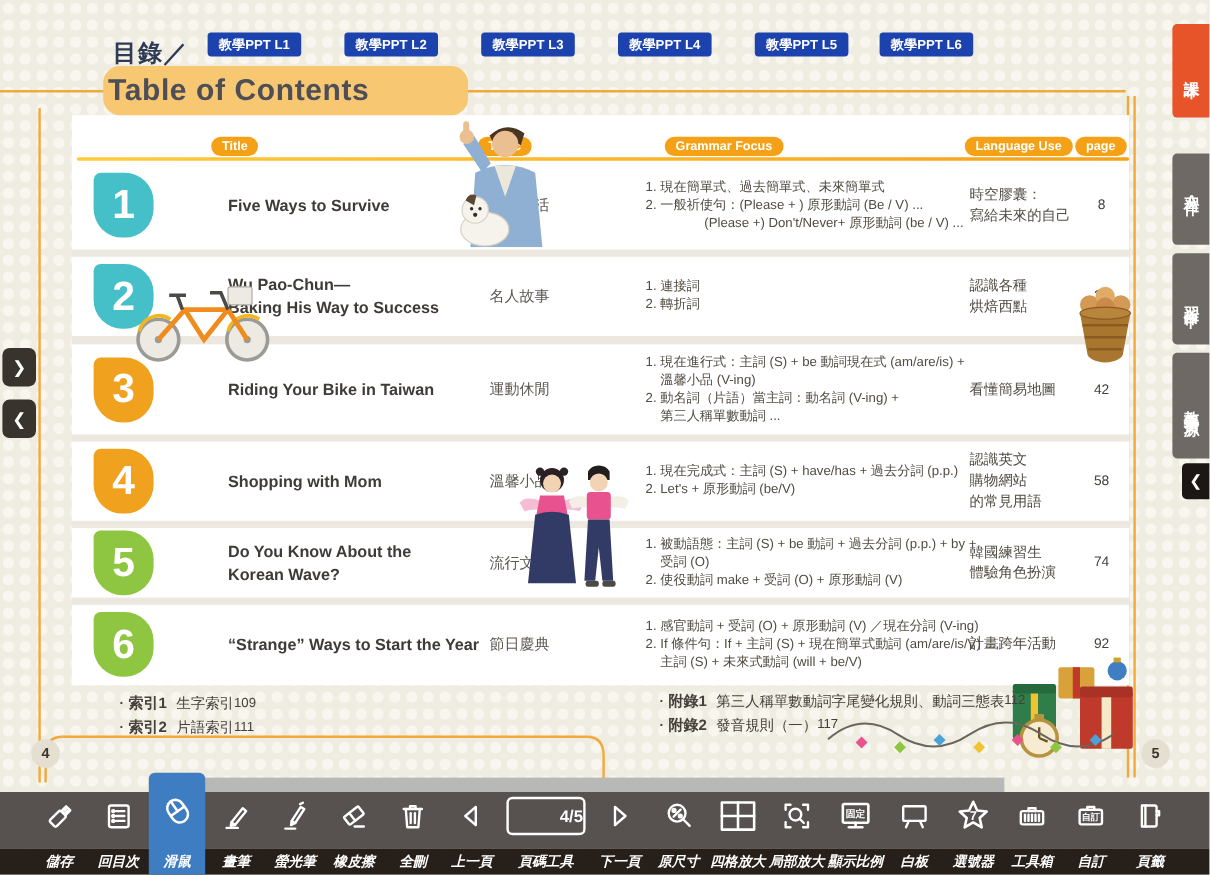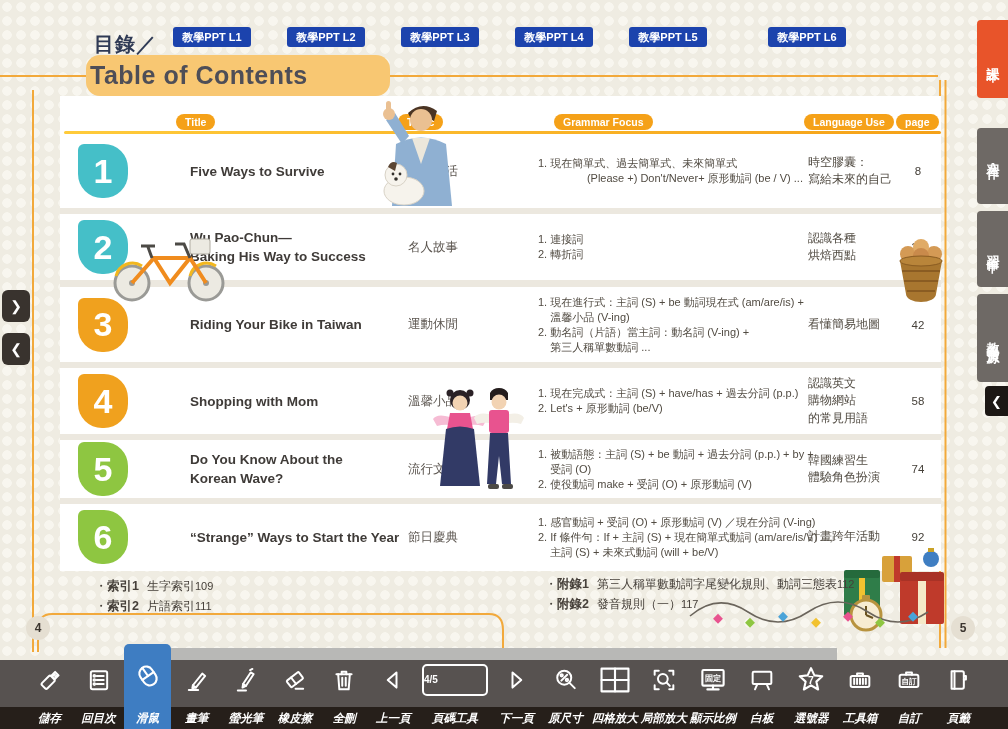--- a/index.html
+++ b/index.html
@@ -60,21 +60,21 @@
   .tb-item{width:47px;height:77px;display:flex;flex-direction:column;justify-content:flex-end;
     align-items:center;position:relative;z-index:1;cursor:pointer;}
   .tb-item.wide{width:72px;}
   .tb-item.active{height:85px;background:#3e7dc2;border-radius:5px 5px 0 0;z-index:2;}
   .tb-ic{flex:1;display:flex;align-items:center;justify-content:center;width:100%;}
   .tb-ic svg{stroke:#fff;stroke-width:1.7;fill:none;stroke-linecap:round;stroke-linejoin:round;}
   .tb-ic svg text{stroke:none;fill:#fff;font-family:"Liberation Sans",sans-serif;}
   .tb-label{height:22px;display:flex;align-items:center;justify-content:center;color:#fff;
     font-size:11.5px;font-weight:bold;white-space:nowrap;font-style:italic;}
   .pagebox{width:62px;height:28px;border:2px solid #fff;border-radius:5px;display:flex;
-    align-items:center;justify-content:flex-start;color:#fff;font-size:10px;font-weight:bold;}
+    align-items:center;justify-content:flex-end;color:#fff;font-size:14px;font-weight:bold;}
   .frame-svg{left:0;top:0;pointer-events:none;}
 </style>
 </head>
 <body>
 
 <div class="stage">
 
   <svg class="abs frame-svg" width="1008" height="729">
     <g stroke="#f2a93b" stroke-width="2" fill="none">
       <path d="M0 76 H938"></path>
@@ -96,39 +96,40 @@
 
   <div class="abs breadcrumb">目錄／</div>
   <div class="abs banner">
     <span>Table of Contents</span>
   </div>
   <div class="abs ppt-btn" style="left:173px">教學PPT L1</div>
   <div class="abs ppt-btn" style="left:287px">教學PPT L2</div>
   <div class="abs ppt-btn" style="left:401px">教學PPT L3</div>
   <div class="abs ppt-btn" style="left:515px">教學PPT L4</div>
   <div class="abs ppt-btn" style="left:629px">教學PPT L5</div>
-  <div class="abs ppt-btn" style="left:768px">教學PPT L6</div>
+  <div class="abs ppt-btn" style="left:733px">教學PPT L6</div>
 
   <div class="abs badge" style="left:176px">Title</div>
   <div class="abs badge" style="left:398px">Topic</div>
   <div class="abs badge" style="left:554px">Grammar Focus</div>
   <div class="abs badge" style="left:804px">Language Use</div>
   <div class="abs badge" style="left:896px">page</div>
   <div class="abs underline"></div>
 
   <div class="abs row" style="top:134px;height:74px">
     <div class="blob" style="background-color: rgb(69, 191, 200);">1</div>
     <div class="col c-title">
       <div class="ln">Five Ways to Survive</div>
     </div>
     <div class="col c-topic">
         <div class="ln">校園生活</div>
       </div>
     <div class="col c-grammar">
       <div class="ln">1. 現在簡單式、過去簡單式、未來簡單式</div>
+      <div class="ln">2. 一般祈使句：(Please + ) 原形動詞 (Be / V) ...</div>
       <div class="ln">                (Please +) Don't/Never+ 原形動詞 (be / V) ...</div>
 
     </div>
     <div class="col c-lang">
       <div class="ln">時空膠囊：</div>
       <div class="ln">寫給未來的自己</div>
 
     </div>
     <div class="col c-page">
         <div class="ln">8</div>

